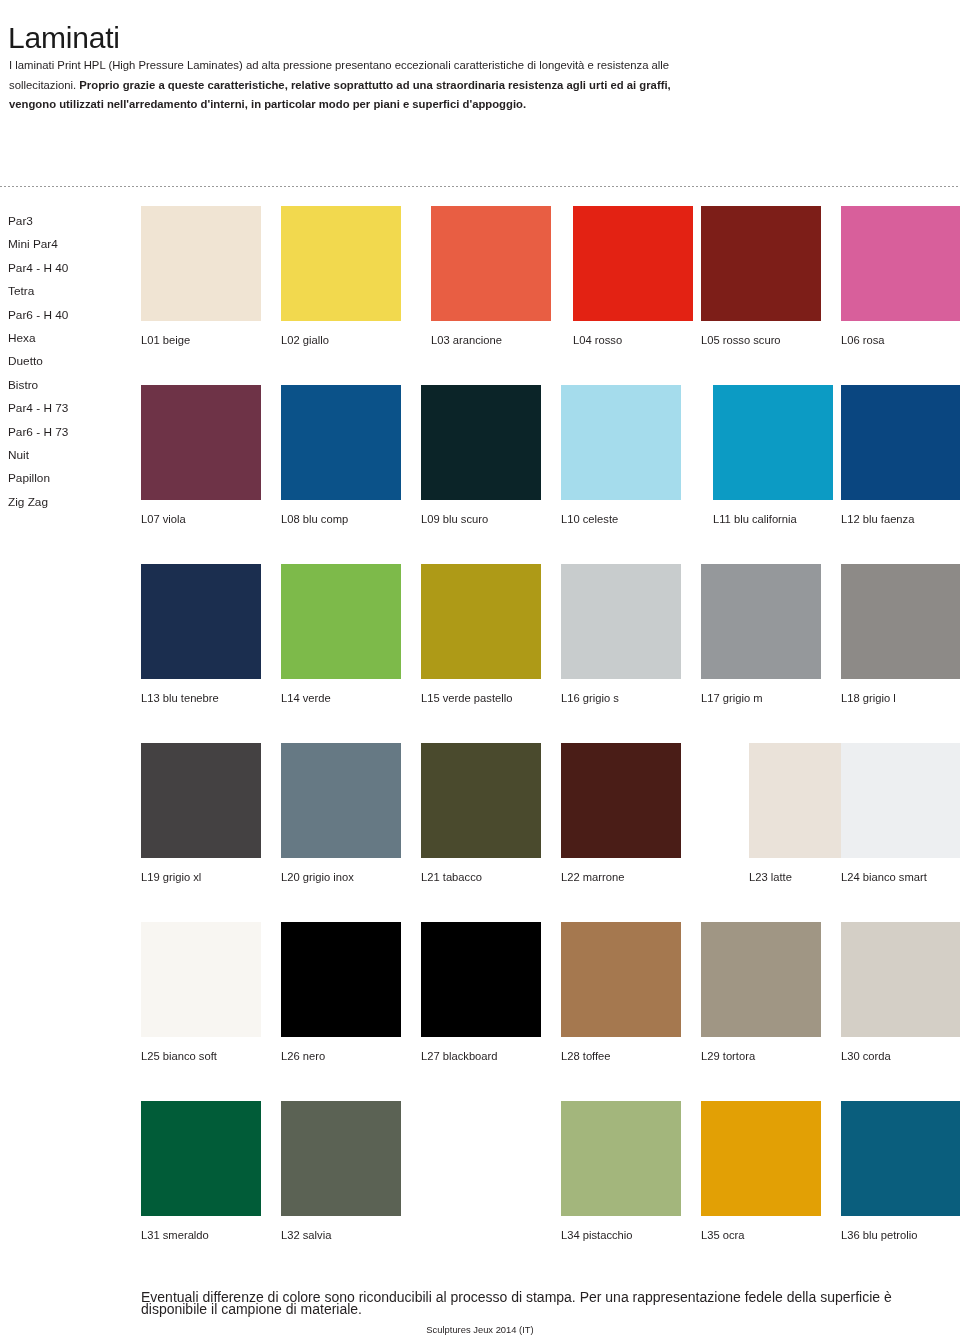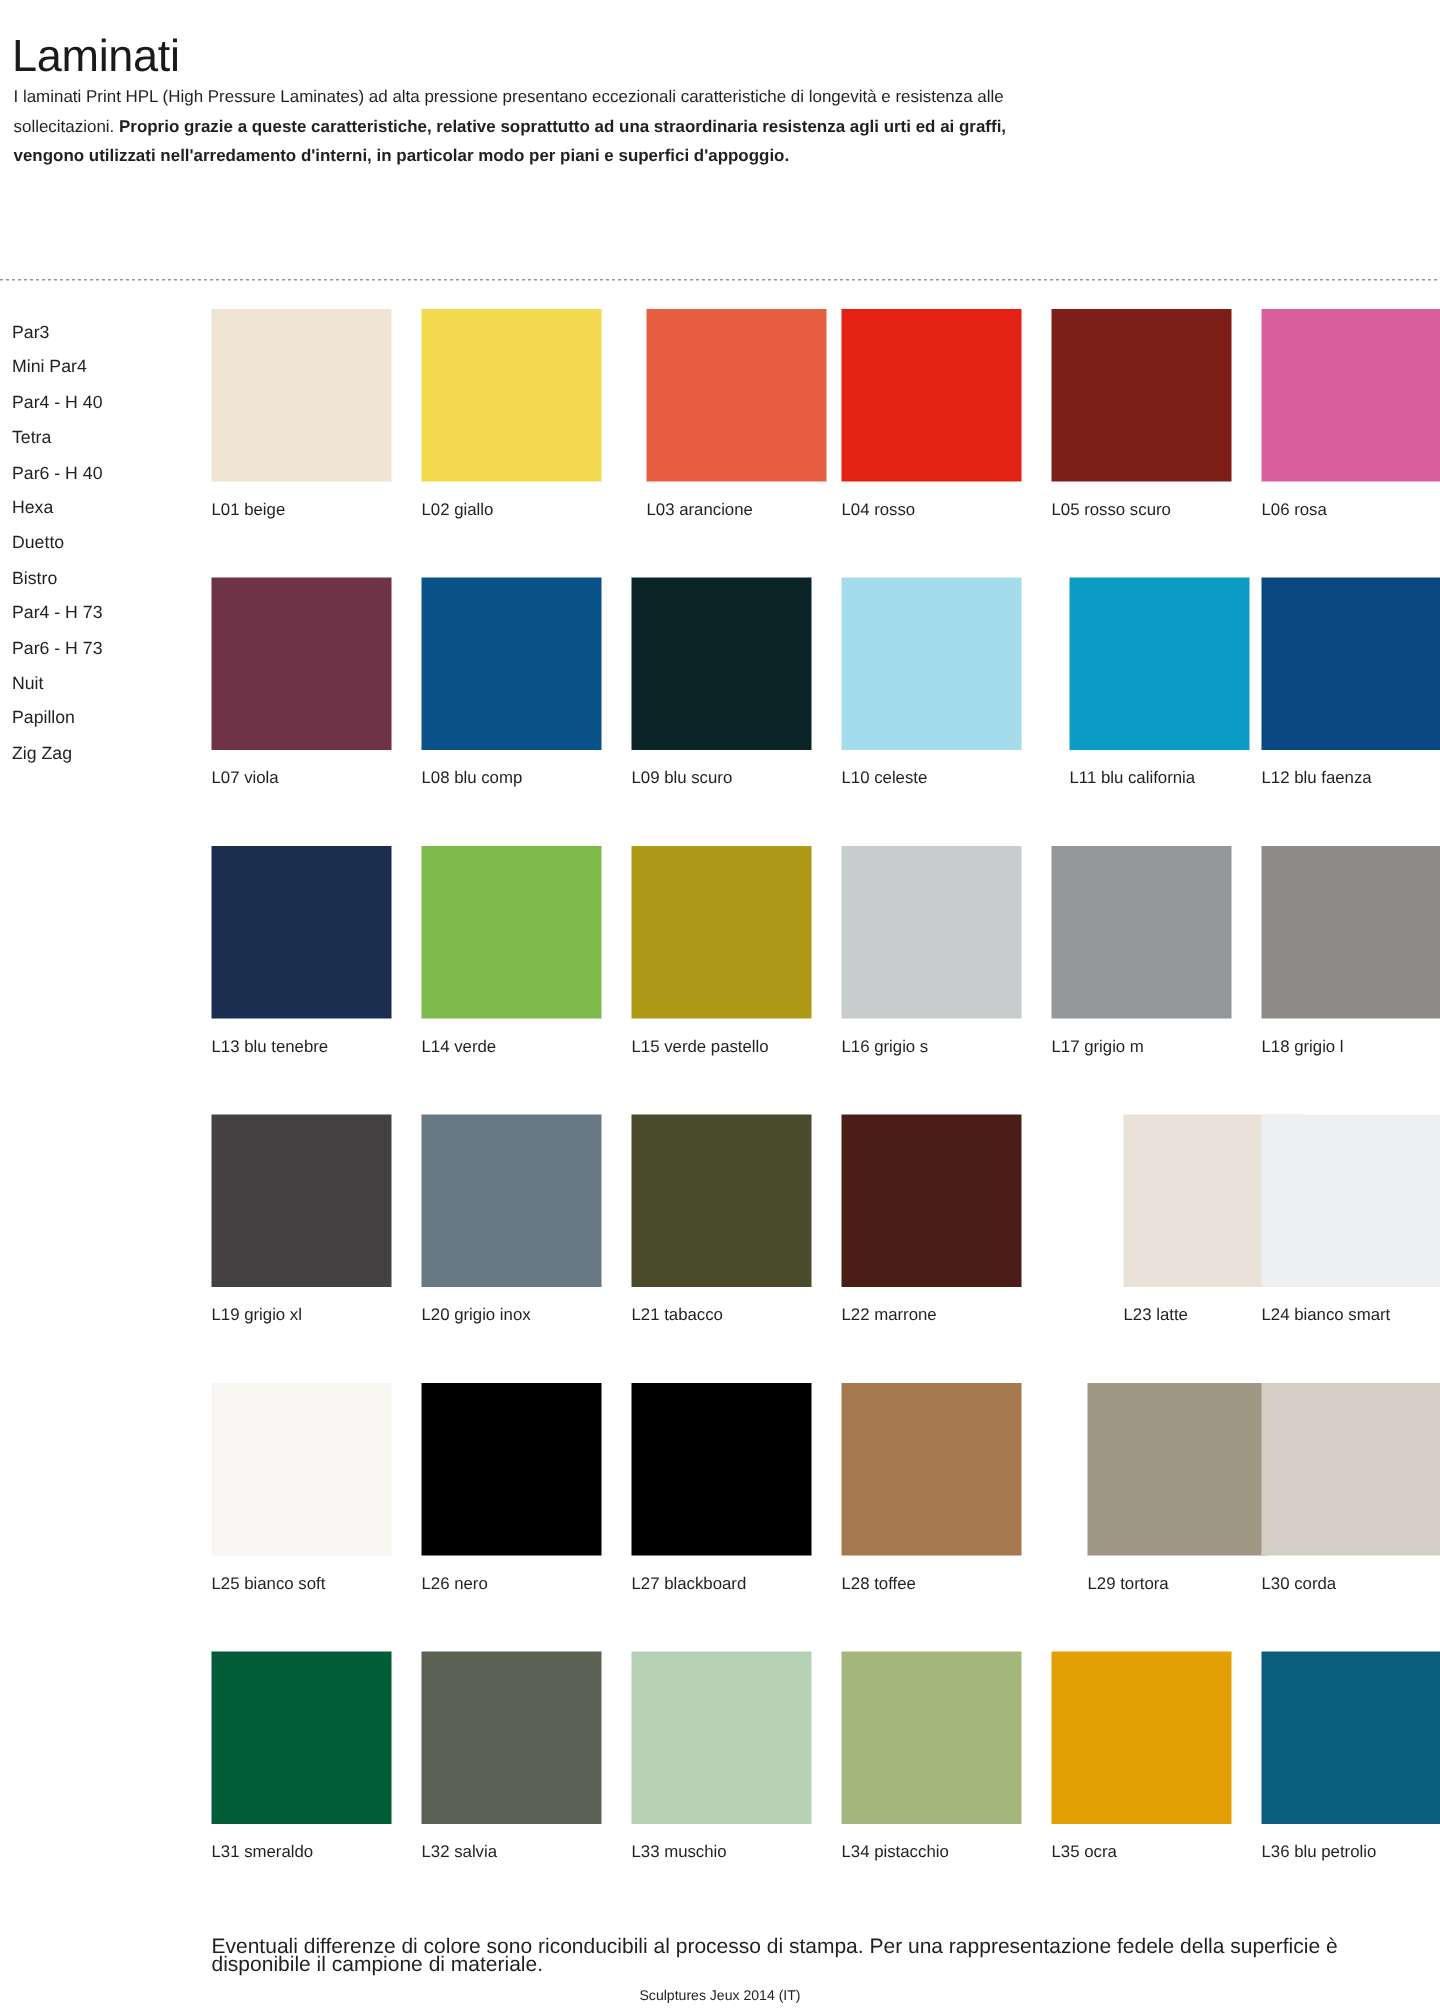--- a/index.html
+++ b/index.html
@@ -149,21 +149,21 @@
         <div class="swatch-label">L01 beige</div>
       </div>
       <div class="swatch-cell" style="left: 140px;">
         <div class="swatch-chip" style="background: rgb(242, 217, 78);"></div>
         <div class="swatch-label">L02 giallo</div>
       </div>
       <div class="swatch-cell" style="left: 280px; margin-left: 10px;">
         <div class="swatch-chip" style="background: rgb(232, 94, 67);"></div>
         <div class="swatch-label">L03 arancione</div>
       </div>
-      <div class="swatch-cell" style="left: 420px;">
+      <div class="swatch-cell" style="left: 432px;">
         <div class="swatch-chip" style="background: rgb(227, 34, 19);"></div>
         <div class="swatch-label">L04 rosso</div>
       </div>
       <div class="swatch-cell" style="left: 560px;">
         <div class="swatch-chip" style="background: rgb(125, 30, 24);"></div>
         <div class="swatch-label">L05 rosso scuro</div>
       </div>
       <div class="swatch-cell" style="left: 700px;">
         <div class="swatch-chip" style="background: rgb(216, 95, 155);"></div>
         <div class="swatch-label">L06 rosa</div>
@@ -257,41 +257,37 @@
         <div class="swatch-label">L26 nero</div>
       </div>
       <div class="swatch-cell" style="left: 280px;">
         <div class="swatch-chip" style="background: rgb(0, 0, 0);"></div>
         <div class="swatch-label">L27 blackboard</div>
       </div>
       <div class="swatch-cell" style="left: 420px;">
         <div class="swatch-chip" style="background: rgb(165, 120, 79);"></div>
         <div class="swatch-label">L28 toffee</div>
       </div>
-      <div class="swatch-cell" style="left: 584px;">
+      <div class="swatch-cell" style="left: 560px;">
         <div class="swatch-chip" style="background: rgb(160, 150, 132);"></div>
         <div class="swatch-label">L29 tortora</div>
       </div>
       <div class="swatch-cell" style="left: 700px;">
         <div class="swatch-chip" style="background: rgb(212, 207, 198);"></div>
         <div class="swatch-label">L30 corda</div>
       </div>
     </div>
     <div class="swatch-row">
       <div class="swatch-cell" style="left: 0px;">
         <div class="swatch-chip" style="background: rgb(1, 92, 56);"></div>
         <div class="swatch-label">L31 smeraldo</div>
       </div>
       <div class="swatch-cell" style="left: 140px;">
         <div class="swatch-chip" style="background: rgb(91, 98, 84);"></div>
         <div class="swatch-label">L32 salvia</div>
-      </div>
-      <div class="swatch-cell" style="left: 280px;">
-        <div class="swatch-chip" style="background: rgb(182, 209, 180);"></div>
-        <div class="swatch-label">L33 muschio</div>
       </div>
       <div class="swatch-cell" style="left: 420px;">
         <div class="swatch-chip" style="background: rgb(163, 182, 124);"></div>
         <div class="swatch-label">L34 pistacchio</div>
       </div>
       <div class="swatch-cell" style="left: 560px;">
         <div class="swatch-chip" style="background: rgb(226, 160, 5);"></div>
         <div class="swatch-label">L35 ocra</div>
       </div>
       <div class="swatch-cell" style="left: 700px;">

